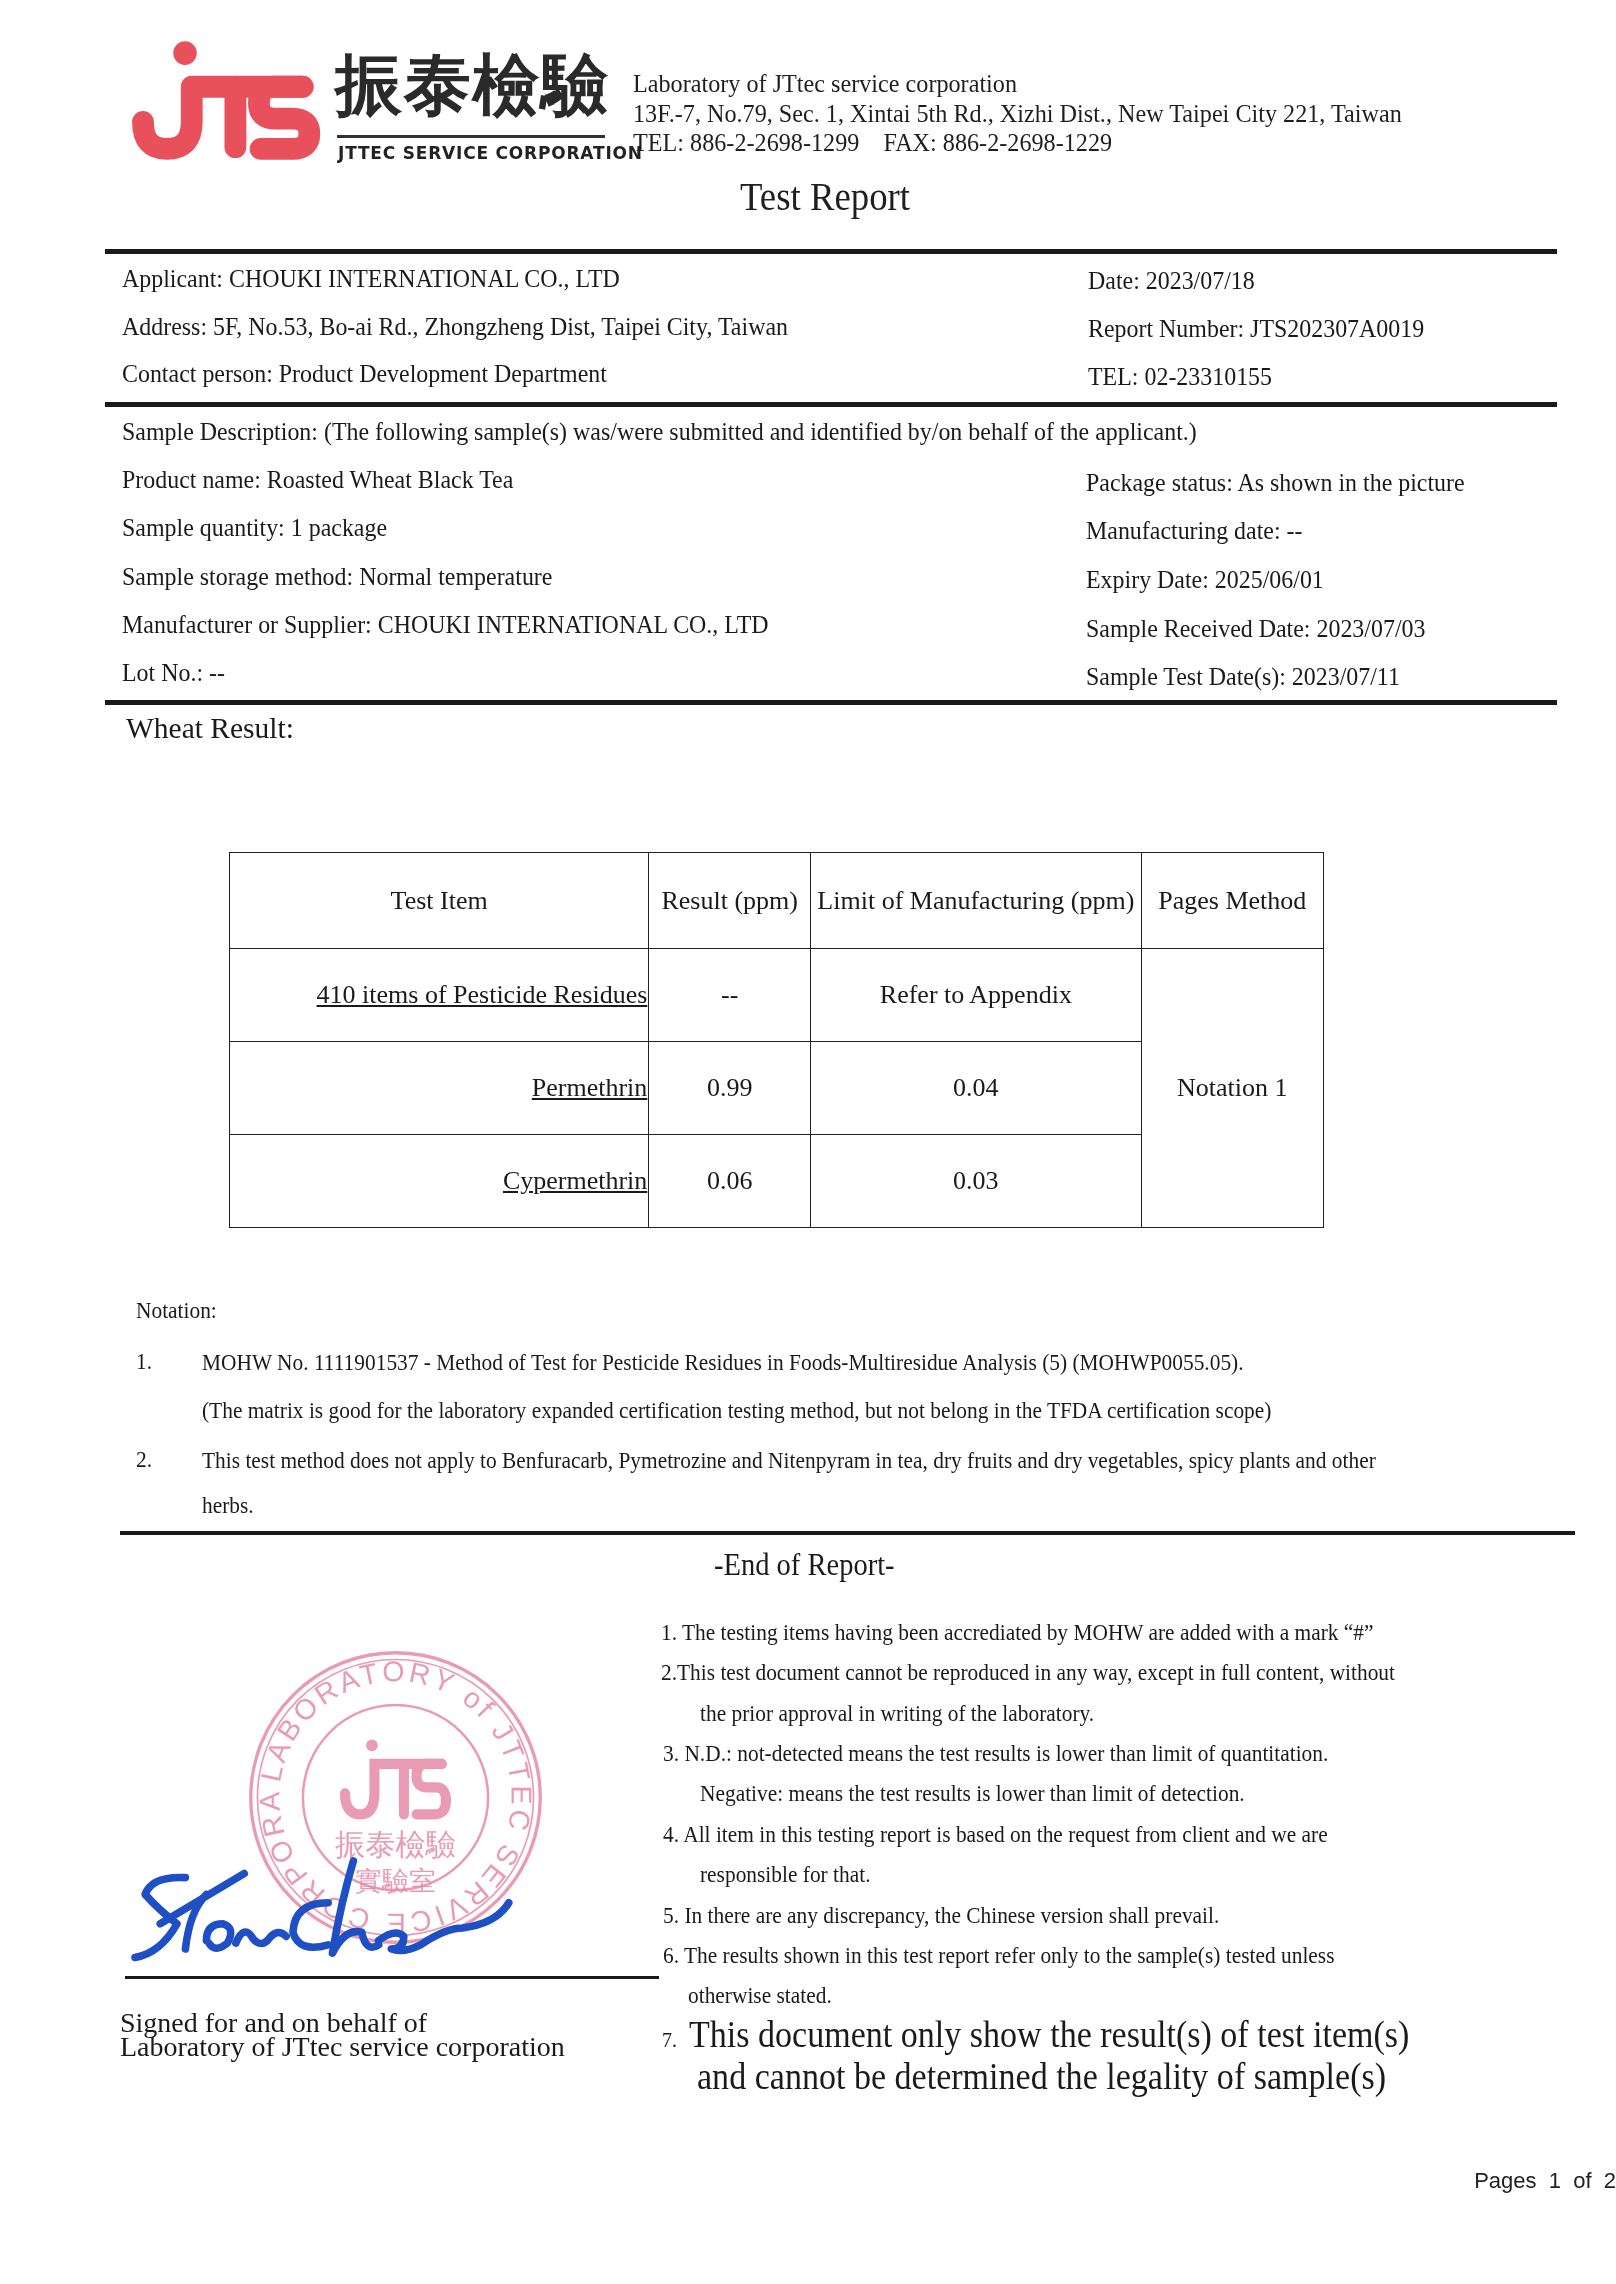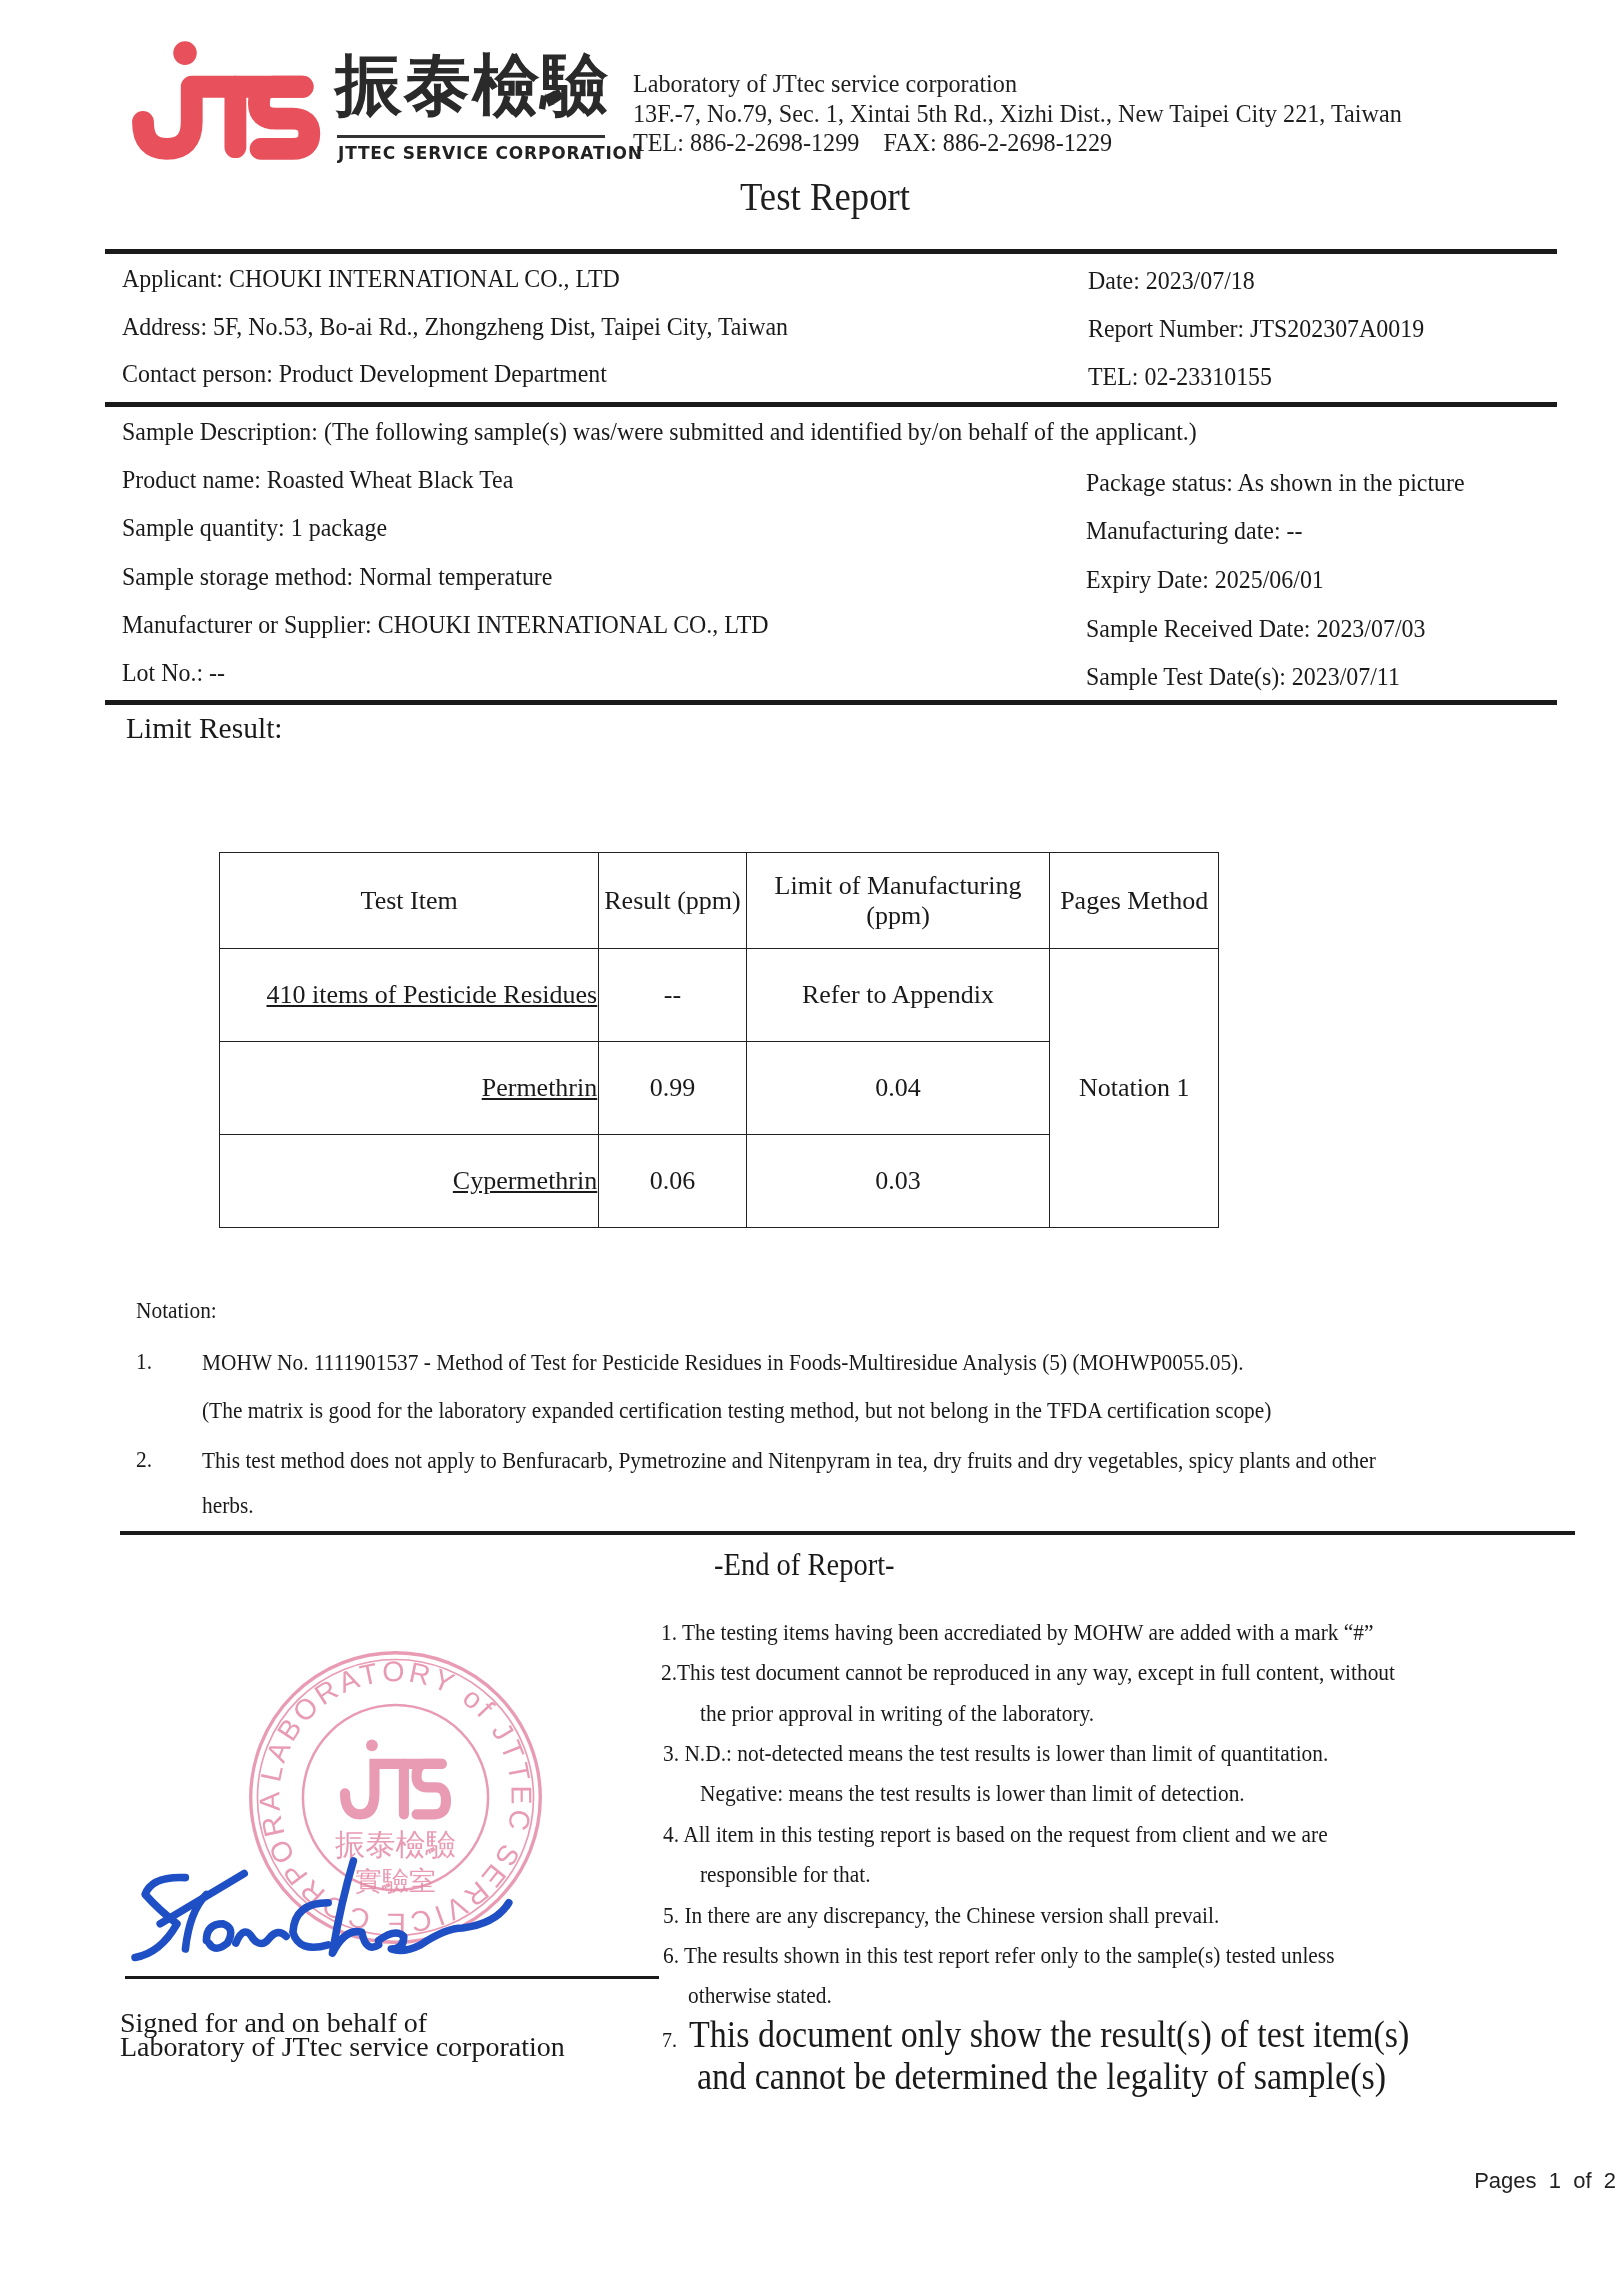--- a/index.html
+++ b/index.html
@@ -17,21 +17,21 @@
              font-family:"DejaVu Sans",sans-serif; }
   .lab-info { left:633px; top:69px; font-size:26px; line-height:29.5px; color:#1e1e1e; transform:scaleX(0.93); transform-origin:left top; }
   .title { left:0; width:1650px; top:173px; text-align:center; font-size:40px; color:#1e1e1e; transform:scaleX(0.92); transform-origin:center top; }
 
   .rule { height:5px; background:#1a1a1a; }
   .rule-thin { height:4.2px; background:#1a1a1a; }
 
   .field { font-size:26px; white-space:nowrap; transform:scaleX(0.92); transform-origin:left top; }
 
   
-  table.results { position:absolute; left:219px; top:852px; width:1000px; border-collapse:collapse; }
+  table.results { position:absolute; left:229px; top:852px; width:1095px; border-collapse:collapse; }
   table.results td, table.results th { border:1.7px solid #222; font-weight:normal; font-size:26px;
      font-family:"Liberation Serif","DejaVu Serif",serif; color:#1a1a1a; }
   table.results th { height:93px; }
   table.results td { height:90px; }
   .c-left { text-align:right; padding-left:15px;text-decoration:underline; }
   .c-center { text-align:center; }
 
   .note { font-size:23px; white-space:nowrap; transform:scaleX(0.93); transform-origin:left top; }
   .disc { font-size:23px; white-space:nowrap; transform:scaleX(0.93); transform-origin:left top; }
   .disc-big { font-size:37px; white-space:nowrap; transform:scaleX(0.92); transform-origin:left top; line-height:40px; }
@@ -85,21 +85,21 @@
 <div class="abs field" style="left:122px; top:658px;">Lot No.: --</div>
 
 <div class="abs field" style="left:1086px; top:468px;">Package status: As shown in the picture</div>
 <div class="abs field" style="left:1086px; top:516px;">Manufacturing date: --</div>
 <div class="abs field" style="left:1086px; top:565px;">Expiry Date: 2025/06/01</div>
 <div class="abs field" style="left:1086px; top:614px;">Sample Received Date: 2023/07/03</div>
 <div class="abs field" style="left:1086px; top:662px;">Sample Test Date(s): 2023/07/11</div>
 
 <div class="abs rule" style="left:105px; top:700px; width:1452px;"></div>
 
-<div class="abs" style="left:126px; top:712px; font-size:29.5px;">Limit Result:</div>
+<div class="abs" style="left:126px; top:712px; font-size:29.5px;">Wheat Result:</div>
 
 <table class="results">
   <colgroup>
     <col style="width:456px">
       <col style="width:175px">
       <col style="width:355px">
       <col style="width:195px">
   </colgroup>
   <tbody>
       <tr>

